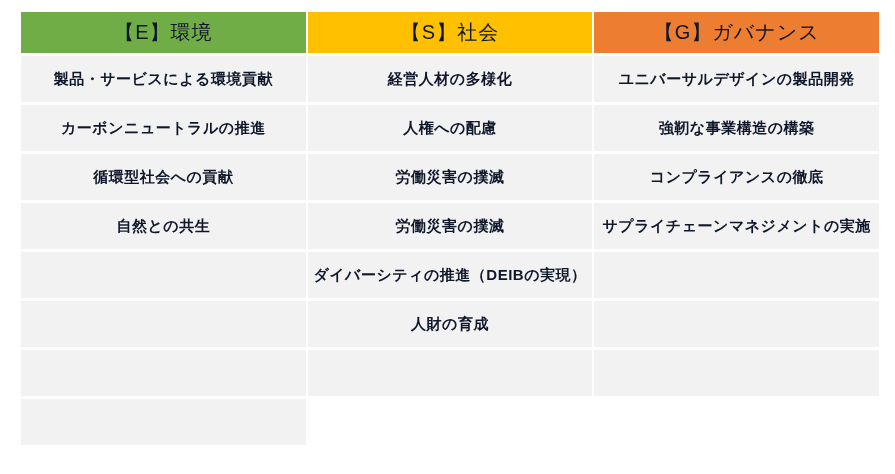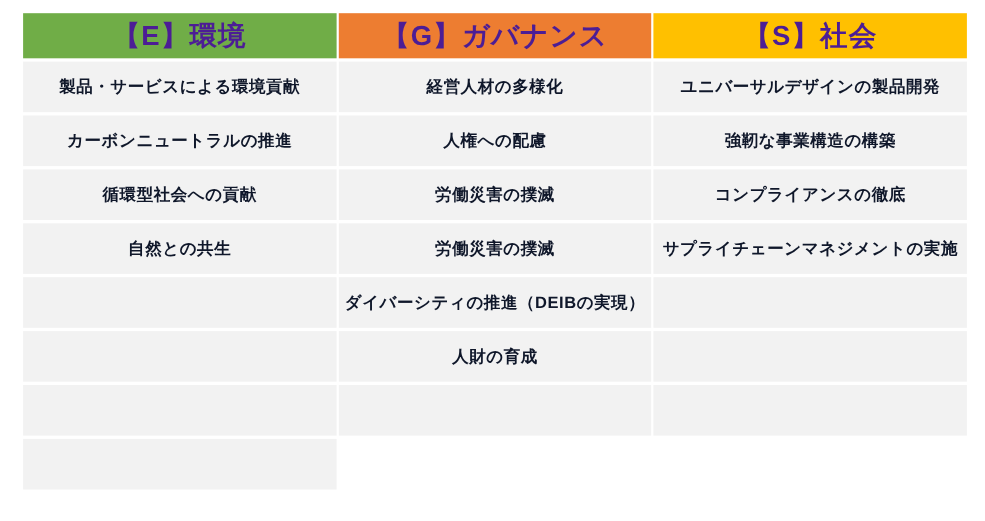--- a/index.html
+++ b/index.html
@@ -26,43 +26,43 @@
     column-gap: 2px;
     row-gap: 3px;
   }
   .cell {
     display: flex;
     align-items: center;
     justify-content: center;
     text-align: center;
   }
   .hdr {
-    color: #4c1d95;
-    font-size: 25px;
-    font-weight: bold;
+    color: #0f172a;
+    font-size: 20px;
+    font-weight: normal;
     letter-spacing: 1px;
   }
   .body-cell {
     background: #f2f2f2;
     color: #0f172a;
     font-size: 15px;
     font-weight: bold;
     letter-spacing: 0.5px;
     white-space: nowrap;
   }
 </style>
 </head>
 <body>
 
 <div class="canvas">
   <div class="board">
 
     <div class="cell hdr" style="background-color: rgb(112, 173, 71);">【E】環境</div>
+    <div class="cell hdr" style="background-color: rgb(255, 192, 0);">【S】社会</div>
     <div class="cell hdr" style="background-color: rgb(237, 125, 49);">【G】ガバナンス</div>
-    <div class="cell hdr" style="background-color: rgb(255, 192, 0);">【S】社会</div>
 
     <div class="cell body-cell">製品・サービスによる環境貢献</div>
     <div class="cell body-cell">経営人材の多様化</div>
     <div class="cell body-cell">ユニバーサルデザインの製品開発</div>
 
     <div class="cell body-cell">カーボンニュートラルの推進</div>
     <div class="cell body-cell">人権への配慮</div>
     <div class="cell body-cell">強靭な事業構造の構築</div>
 
     <div class="cell body-cell">循環型社会への貢献</div>

